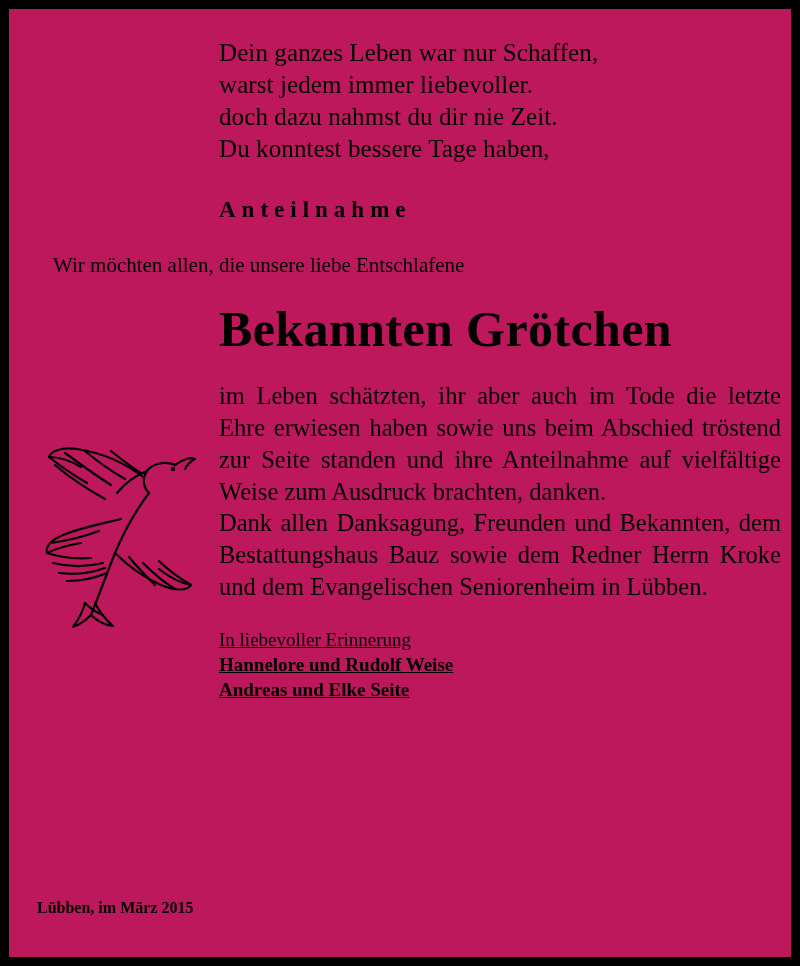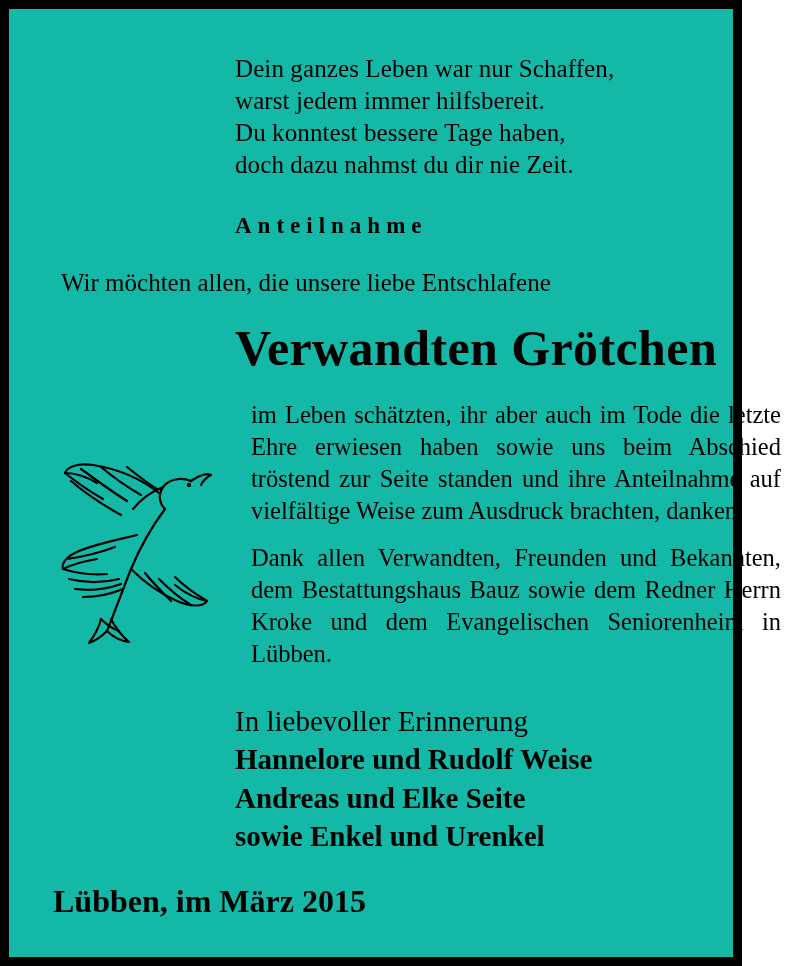--- a/index.html
+++ b/index.html
@@ -10,25 +10,25 @@
   body {
     width: 800px;
     height: 966px;
     font-family: "Liberation Serif", serif;
     color: #000000;
     overflow: hidden;
   }
   .notice {
     position: relative;
     box-sizing: border-box;
-    width: 742px;
+    width: 800px;
     height: 966px;
-    background: #14b8a6;
+    background: #be185d;
     border: 9px solid #000000;
-    padding: 16px;
+    padding: 0;
   }
   .inner {
     position: relative;
     box-sizing: border-box;
     width: 100%;
     height: 100%;
     padding: 28px 36px 18px 28px;
   }
   .poem {
     margin-left: 182px;
@@ -41,22 +41,22 @@
   }
   .danksagung {
     margin-left: 182px;
     margin-top: 32px;
     font-size: 23px;
     font-weight: bold;
     letter-spacing: 6px;
   }
   .intro {
     margin-top: 30px;
-    margin-left: 8px;
-    font-size: 25px;
+    margin-left: 16px;
+    font-size: 21px;
   }
   .name {
     margin-top: 22px;
     margin-left: 182px;
     font-size: 50px;
     font-weight: bold;
     letter-spacing: 0.4px;
     white-space: nowrap;
   }
   .dove {
@@ -68,62 +68,63 @@
   }
   .body-text {
     margin-left: 182px;
     margin-top: 22px;
     font-size: 24.5px;
     line-height: 1.30;
     text-align: justify;
     width: 562px;
   }
   .body-text p {
-    margin: 16px;
+    margin: 0;
   }
   .body-text .justified {
     text-align: justify;
     text-align-last: left;
   }
   .closing {
     margin-left: 182px;
-    margin-top: 32px;
-    font-size: 29px;
+    margin-top: 24px;
+    font-size: 19px;
     line-height: 1.33;
+    text-decoration: underline;
   }
   .closing .b {
     font-weight: bold;
   }
   .place {
     position: absolute;
     left: 28px;
-    bottom: 21px;
-    font-size: 32px;
+    bottom: 40px;
+    font-size: 16px;
     font-weight: bold;
     text-align: right;
   }
 </style>
 </head>
 <body>
 
 <div class="notice">
   <div class="inner">
 
     <div class="poem">
       <div>Dein ganzes Leben war nur Schaffen,</div>
-      <div>warst jedem immer hilfsbereit.</div>
+      <div>warst jedem immer liebevoller.</div>
+      <div>doch dazu nahmst du dir nie Zeit.</div>
       <div>Du konntest bessere Tage haben,</div>
-      <div>doch dazu nahmst du dir nie Zeit.</div>
     </div>
 
     <div class="danksagung">Anteilnahme</div>
 
     <div class="intro">Wir möchten allen, die unsere liebe Entschlafene</div>
 
-    <div class="name">Verwandten Grötchen</div>
+    <div class="name">Bekannten Grötchen</div>
 
     <div class="dove">
       <svg viewBox="0 0 180 230" width="180" height="230" xmlns="http://www.w3.org/2000/svg">
         <g fill="none" stroke="#000000" stroke-width="2.2" stroke-linecap="round" stroke-linejoin="round">
 
           <path d="M150 52 C158 46 166 44 170 46 C166 48 162 52 160 56"></path>
           <path d="M150 52 C140 48 128 50 122 58 C117 65 118 74 124 80"></path>
           <circle cx="148" cy="56" r="2.2" fill="#000000" stroke="none"></circle>
 
           <path d="M124 80 C112 96 100 116 90 140 C82 160 74 182 66 202"></path>
@@ -150,26 +151,25 @@
           <path d="M90 140 C102 152 118 164 136 172 C150 178 162 178 166 172 C156 170 144 164 134 156"></path>
           <path d="M166 172 C156 166 144 158 134 148"></path>
           <path d="M150 176 C140 170 128 160 118 150"></path>
           <path d="M130 172 C122 164 112 154 104 144"></path>
         </g>
       </svg>
     </div>
 
     <div class="body-text">
       <p class="justified">im Leben schätzten, ihr aber auch im Tode die letzte Ehre erwiesen haben sowie uns beim Abschied tröstend zur Seite standen und ihre Anteilnahme auf vielfältige Weise zum Ausdruck brachten, danken.</p>
-      <p class="justified">Dank allen Verwandten, Freunden und Bekannten, dem Bestattungshaus Bauz sowie dem Redner Herrn Kroke und dem Evangelischen Seniorenheim in Lübben.</p>
+      <p class="justified">Dank allen Danksagung, Freunden und Bekannten, dem Bestattungshaus Bauz sowie dem Redner Herrn Kroke und dem Evangelischen Seniorenheim in Lübben.</p>
     </div>
 
     <div class="closing">
       <div>In liebevoller Erinnerung</div>
       <div class="b">Hannelore und Rudolf Weise</div>
       <div class="b">Andreas und Elke Seite</div>
-      <div class="b">sowie Enkel und Urenkel</div>
     </div>
 
     <div class="place">Lübben, im März 2015</div>
 
   </div>
 </div>
 
 </body></html>

